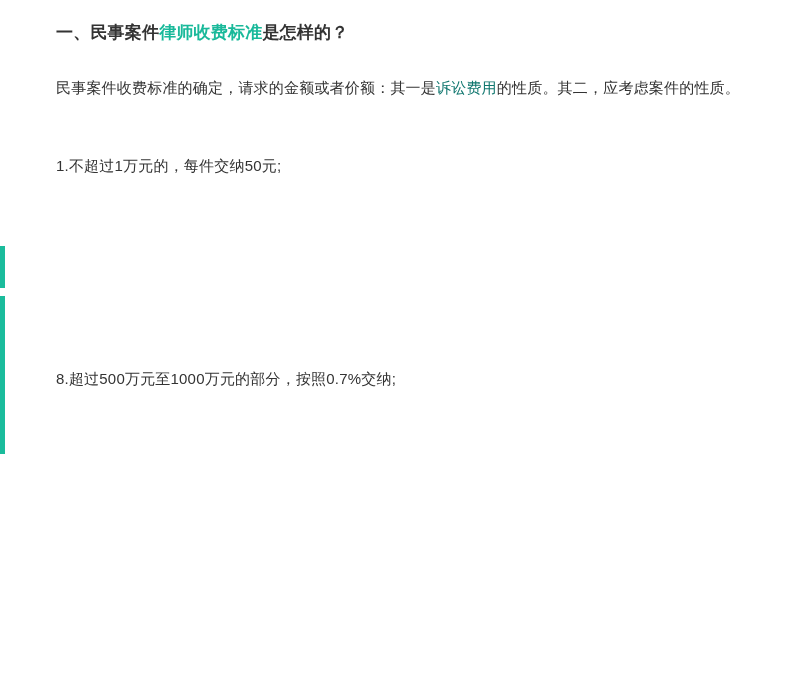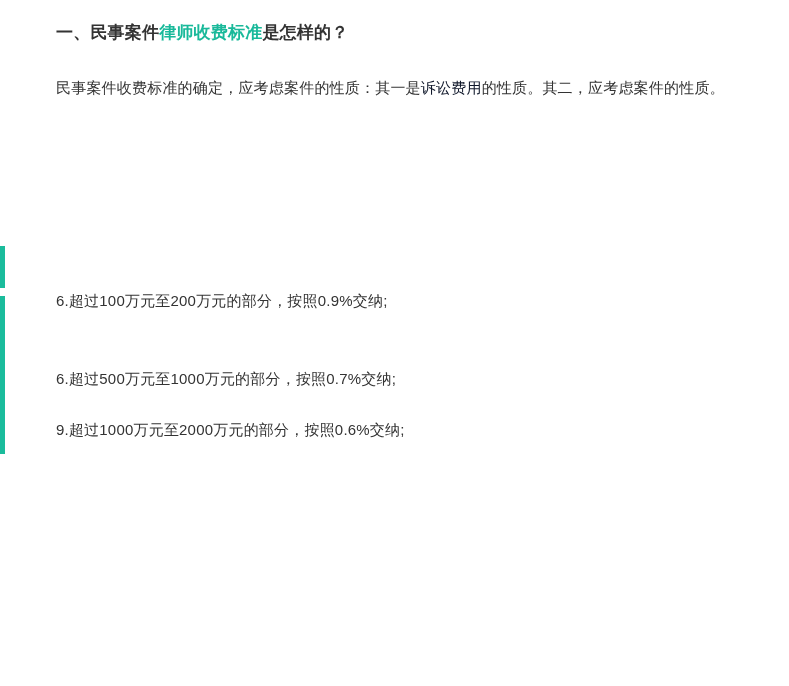--- a/index.html
+++ b/index.html
@@ -54,62 +54,61 @@
   }
 
   p.para {
     font-size: 15px;
     line-height: 24px;
     margin: 0;
     color: #333333;
     letter-spacing: 0.2px;
   }
   p.para .hl {
-    color: #0f172a;
+    color: #0f766e;
   }
 
   
   .block-gap-lg { height: 28px; }
   .block-gap { height: 27px; }
 </style>
 </head>
 <body>
 
 <div class="left-accent accent-a"></div>
 <div class="left-accent accent-b"></div>
 
 <div class="page">
   <div class="content">
 
     <h1 class="heading"><span>一、民事案件</span><span class="hl">律师收费标准</span><span>是怎样的？</span></h1>
 
     <div class="block-gap-lg"></div>
 
-    <p class="para"><span>民事案件收费标准的确定，应考虑案件的性质：其一是</span><span class="hl">诉讼费用</span><span>的性质。其二，应考虑案件的性质。</span></p>
+    <p class="para"><span>民事案件收费标准的确定，请求的金额或者价额：其一是</span><span class="hl">诉讼费用</span><span>的性质。其二，应考虑案件的性质。</span></p>
 
     <div class="block-gap"></div>
 
+
+    <div class="block-gap"></div>
+    <p class="para">1.不超过1万元的，每件交纳50元;</p>
 
     <div class="block-gap"></div>
 
     <div class="block-gap"></div>
 
     <div class="block-gap"></div>
 
     <div class="block-gap"></div>
 
     <div class="block-gap"></div>
 
     <div class="block-gap"></div>
-    <p class="para">6.超过100万元至200万元的部分，按照0.9%交纳;</p>
 
     <div class="block-gap"></div>
+    <p class="para">8.超过500万元至1000万元的部分，按照0.7%交纳;</p>
 
     <div class="block-gap"></div>
-    <p class="para">6.超过500万元至1000万元的部分，按照0.7%交纳;</p>
-
-    <div class="block-gap"></div>
-    <p class="para">9.超过1000万元至2000万元的部分，按照0.6%交纳;</p>
 
     <div class="block-gap"></div>
 
   </div>
 </div>
 
 </body></html>

